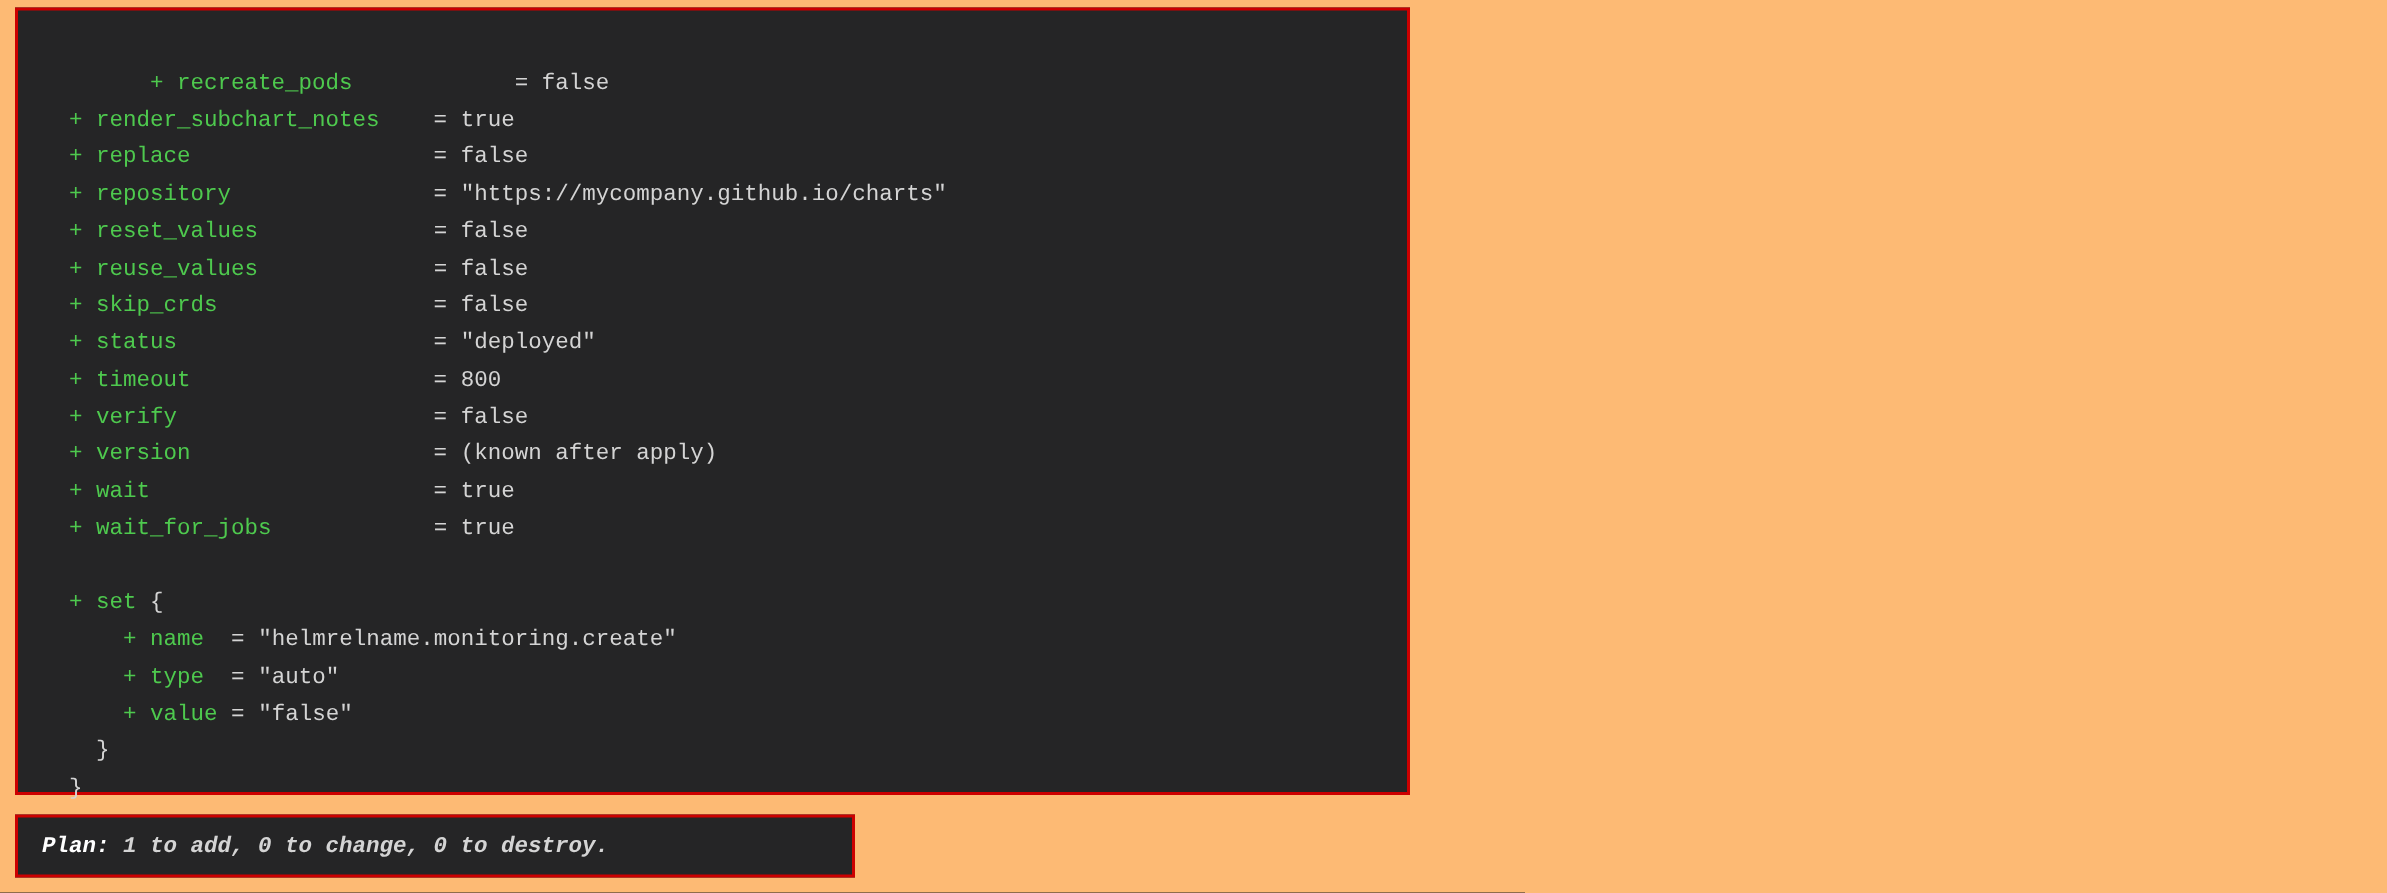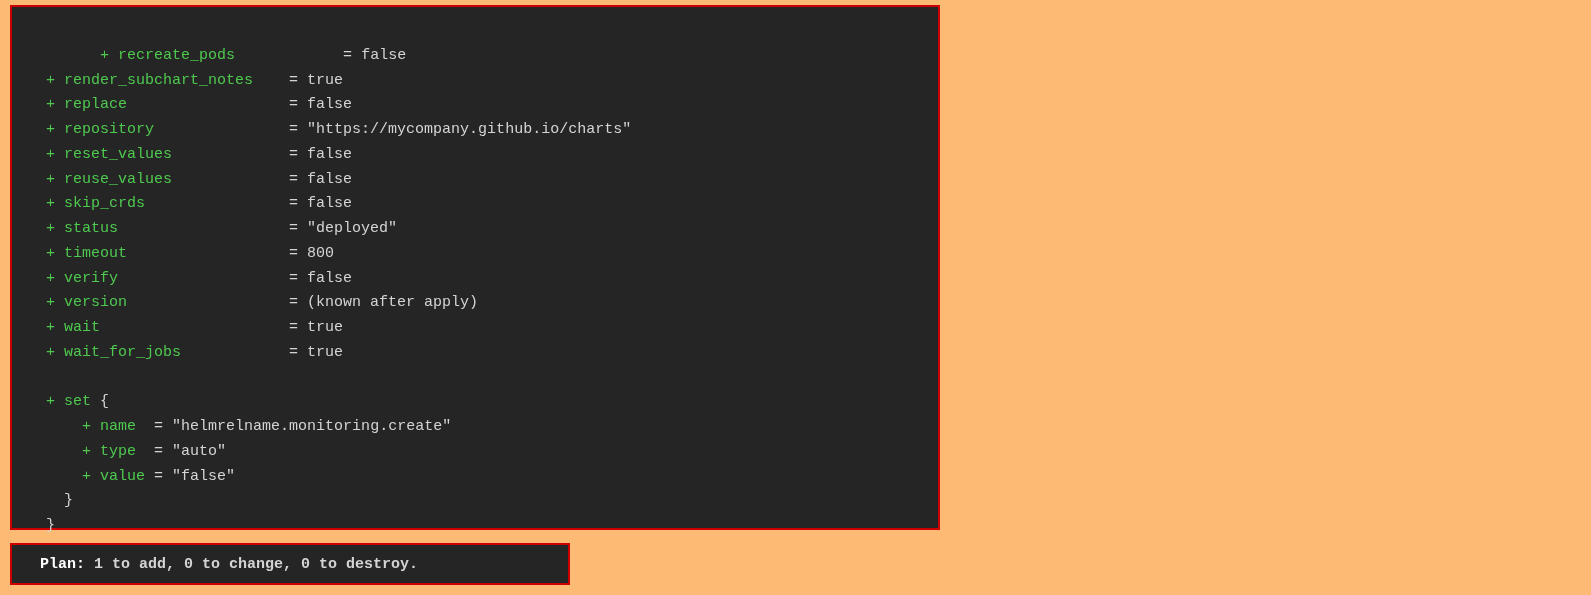--- a/index.html
+++ b/index.html
@@ -75,25 +75,26 @@
       color: #d4d4d4;
     }
 
     .brace {
       color: #d4d4d4;
     }
 
     .plan-block {
       border: 2px solid #cc0000;
       background-color: #252526;
-      padding: 10px 28px;
+      padding: 10px 16px;
       width: 560px;
       position: absolute;
       bottom: 10px;
       left: 10px;
+      font-style: italic;
     }
 
     .plan-text {
       font-family: 'Courier New', Courier, monospace;
       font-size: 15px;
       color: #d4d4d4;
       font-weight: bold;
     }
 
     .plan-label {

